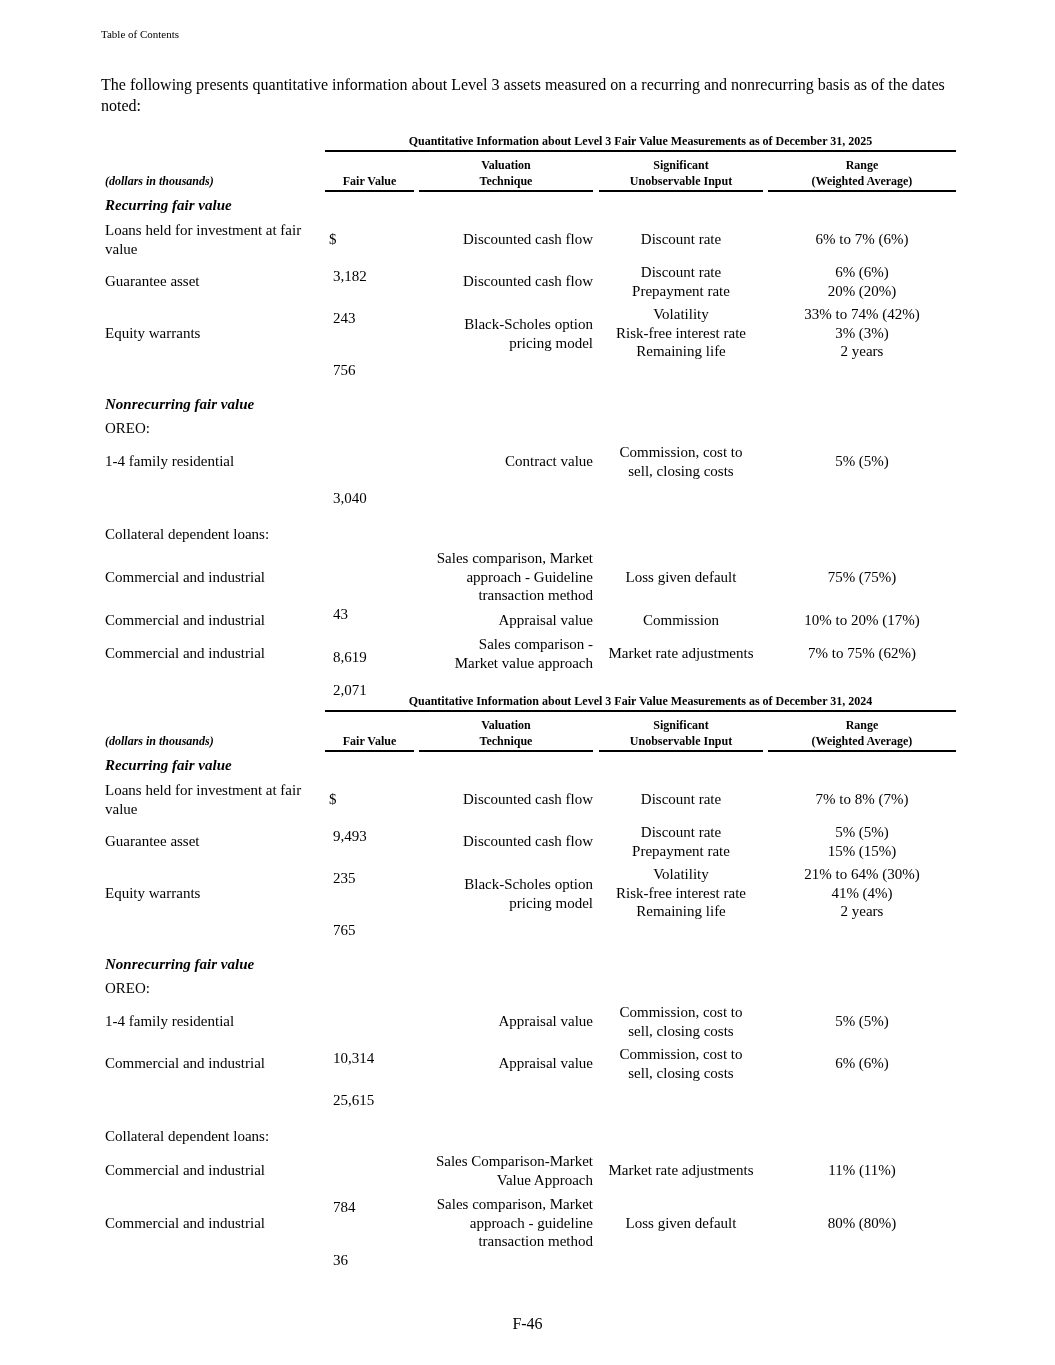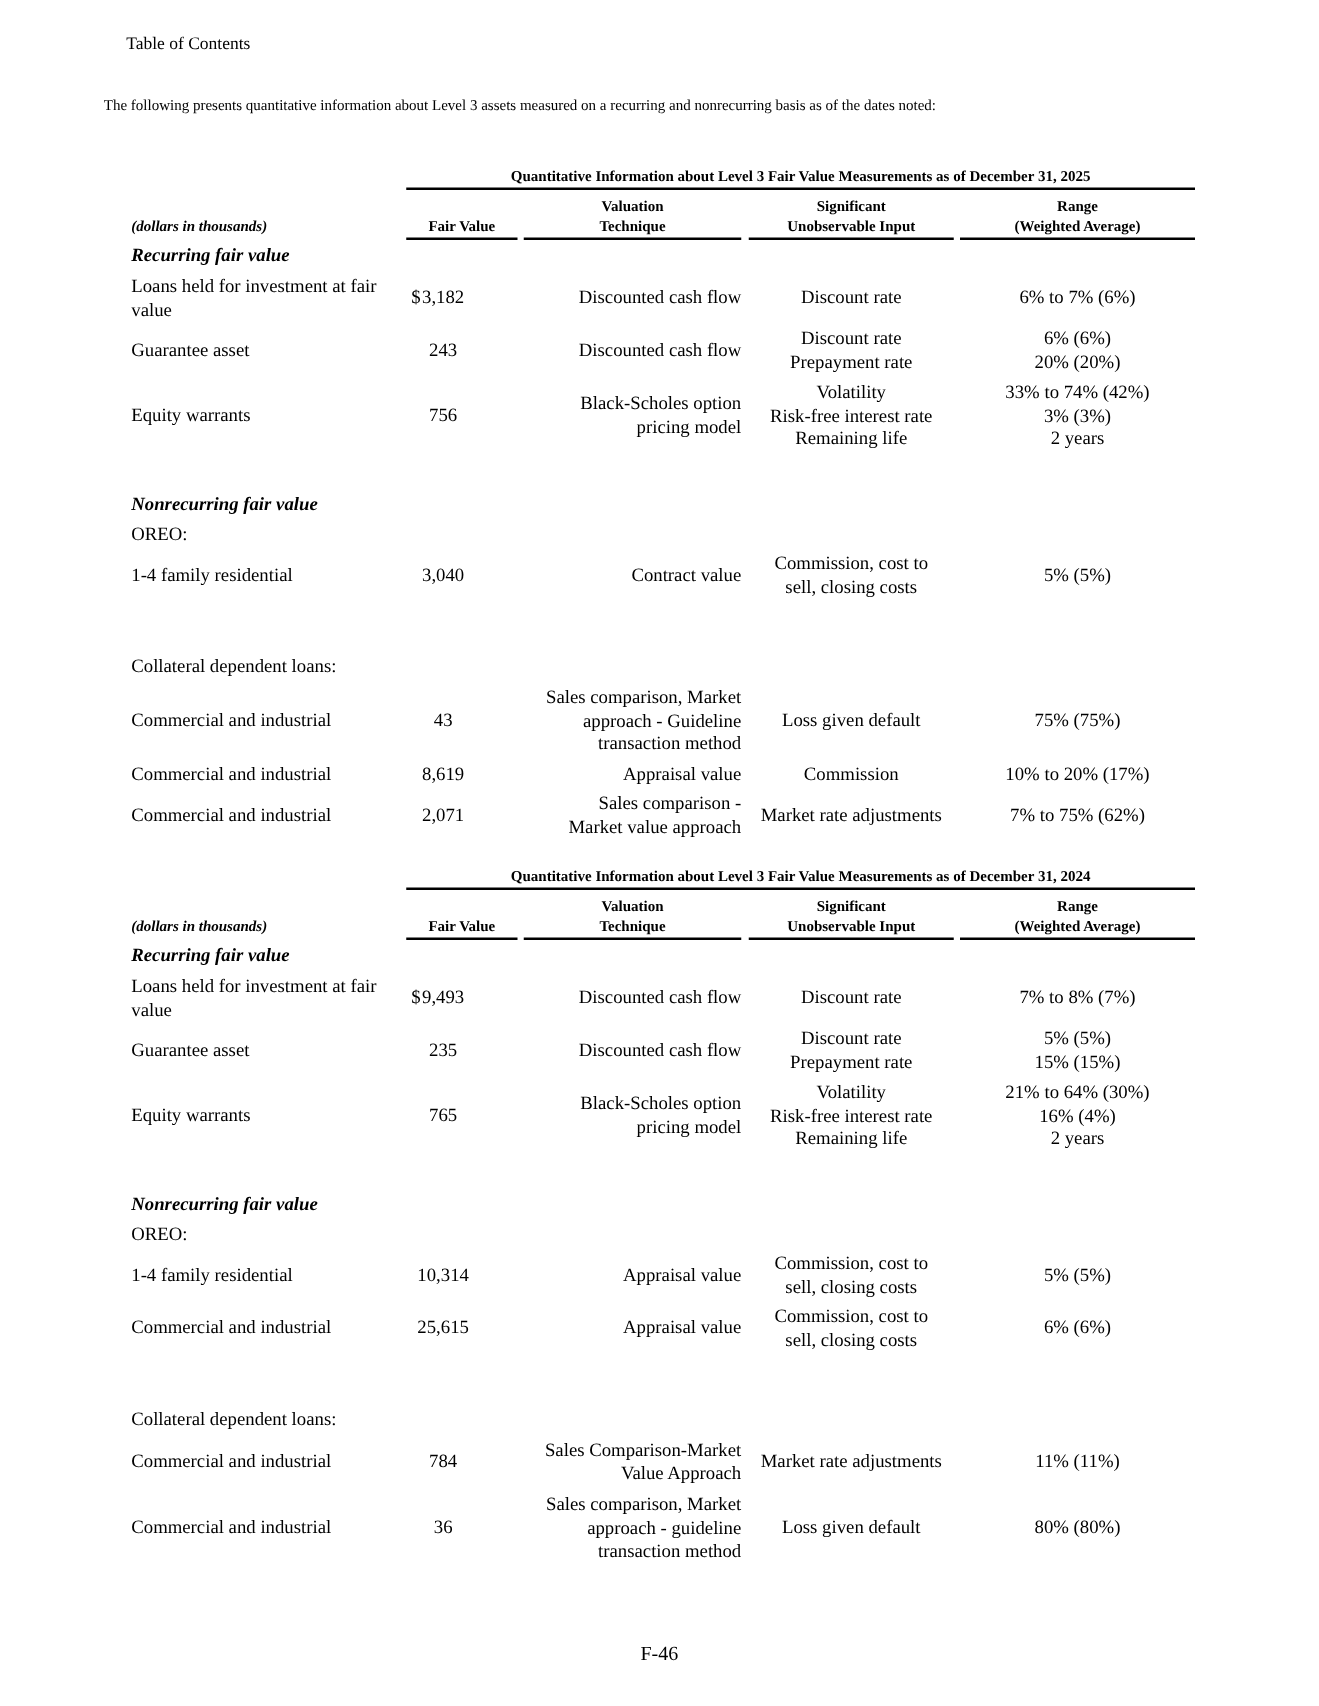--- a/index.html
+++ b/index.html
@@ -1,21 +1,21 @@
 <!DOCTYPE html>
 <html><head>
 <meta charset="utf-8">
 <style>
   html, body { margin: 0; padding: 0; background: #ffffff; }
   body {
     width: 1055px; height: 1365px; position: relative; overflow: hidden;
     font-family: "Liberation Serif", "DejaVu Serif", serif; color: #000;
   }
-  .toc { position: absolute; left: 101px; top: 28px; font-size: 14px; }
-  .intro { position: absolute; left: 83px; top: 74px; width: 855px; font-size: 12px; line-height: 21px; }
+  .toc { position: absolute; left: 101px; top: 28px; font-size: 11px; }
+  .intro { position: absolute; left: 101px; top: 74px; width: 855px; font-size: 16px; line-height: 21px; }
   .page-num { position: absolute; left: 0; width: 1055px; top: 1315px; text-align: center; font-size: 16px; }
 
   .fvtable { position: absolute; left: 101px; width: 855px; }
   .t1 { top: 132px; }
   .t2 { top: 692px; }
 
   .title-row { position: relative; height: 20px; }
   .title-row .title {
     position: absolute; left: 224px; right: 0; text-align: center;
     font-size: 12px; font-weight: bold; top: 2px;
@@ -23,21 +23,21 @@
   .title-row .rule { position: absolute; left: 224px; right: 0; bottom: 0; border-top: 2px solid #000; }
 
   .hdr-row { position: relative; height: 40px; font-size: 12px; font-weight: bold; }
   .hdr-row .cell { position: absolute; bottom: 0; text-align: center; line-height: 16px; border-bottom: 2px solid #000; padding-bottom: 1px; }
   .hdr-row .units { position: absolute; left: 4px; bottom: 3px; font-style: italic; }
 
   
   .c-label { left: 4px; width: 210px; }
   .c-dollar { left: 228px; width: 14px; }
   .c-fv-h { left: 224px; width: 89px; }
-  .c-fv { left: 212px; width: 83px; text-align: center; }
+  .c-fv { left: 232px; width: 83px; text-align: left; margin-top: 37px; }
   .c-tech { left: 318px; width: 174px; text-align: right; }
   .c-input { left: 498px; width: 164px; text-align: center; }
   .c-range { left: 667px; width: 188px; text-align: center; }
 
   .row { position: relative; font-size: 15px; line-height: 18.5px; }
   .row > .cell { position: absolute; top: 50%; transform: translateY(-50%); }
   .row .c-label { text-align: left; }
   .section { font-style: italic; font-weight: bold; }
 </style>
 </head>
@@ -265,21 +265,21 @@
         <div>Black-Scholes option</div>
         <div>pricing model</div>
       </div>
       <div class="cell c-input">
         <div>Volatility</div>
         <div>Risk-free interest rate</div>
         <div>Remaining life</div>
       </div>
       <div class="cell c-range">
         <div>21% to 64% (30%)</div>
-        <div>16% (4%)</div>
+        <div>41% (4%)</div>
         <div>2 years</div>
       </div>
     </div>
     <div class="row" style="height: 24px; margin-top: 28px;">
       <div class="cell c-label section">Nonrecurring fair value</div>
     </div>
     <div class="row" style="height: 24px;">
       <div class="cell c-label ">OREO:</div>
     </div>
     <div class="row" style="height: 42px;">

